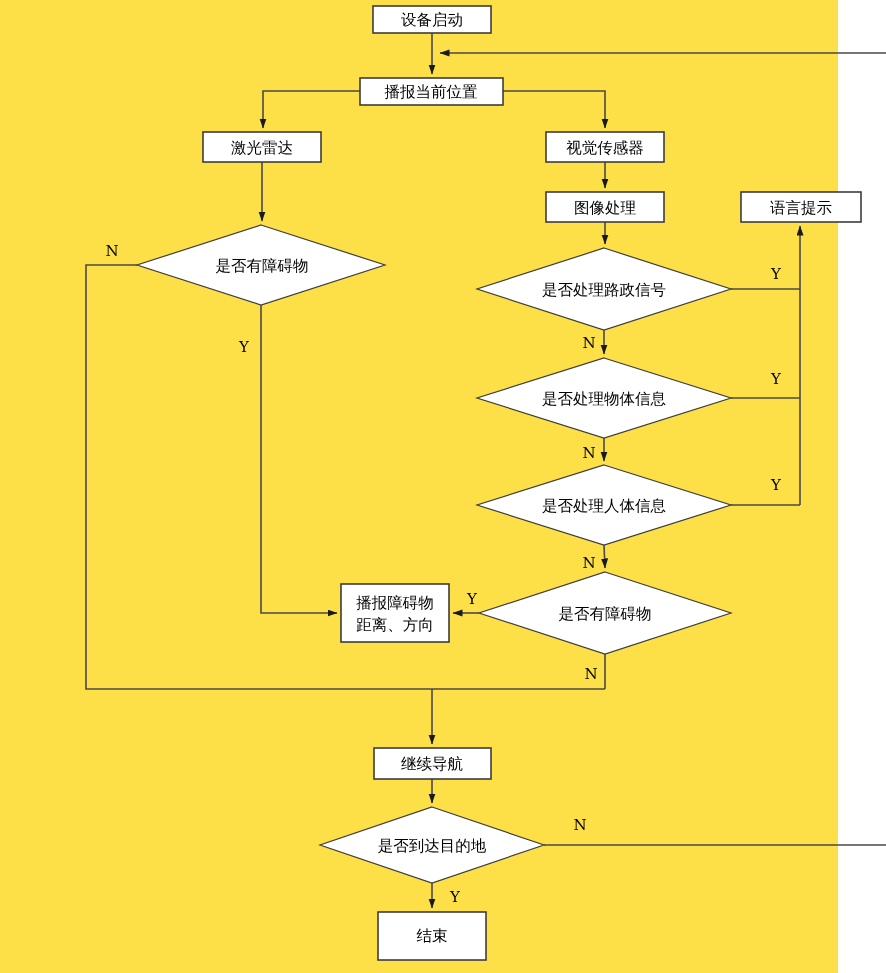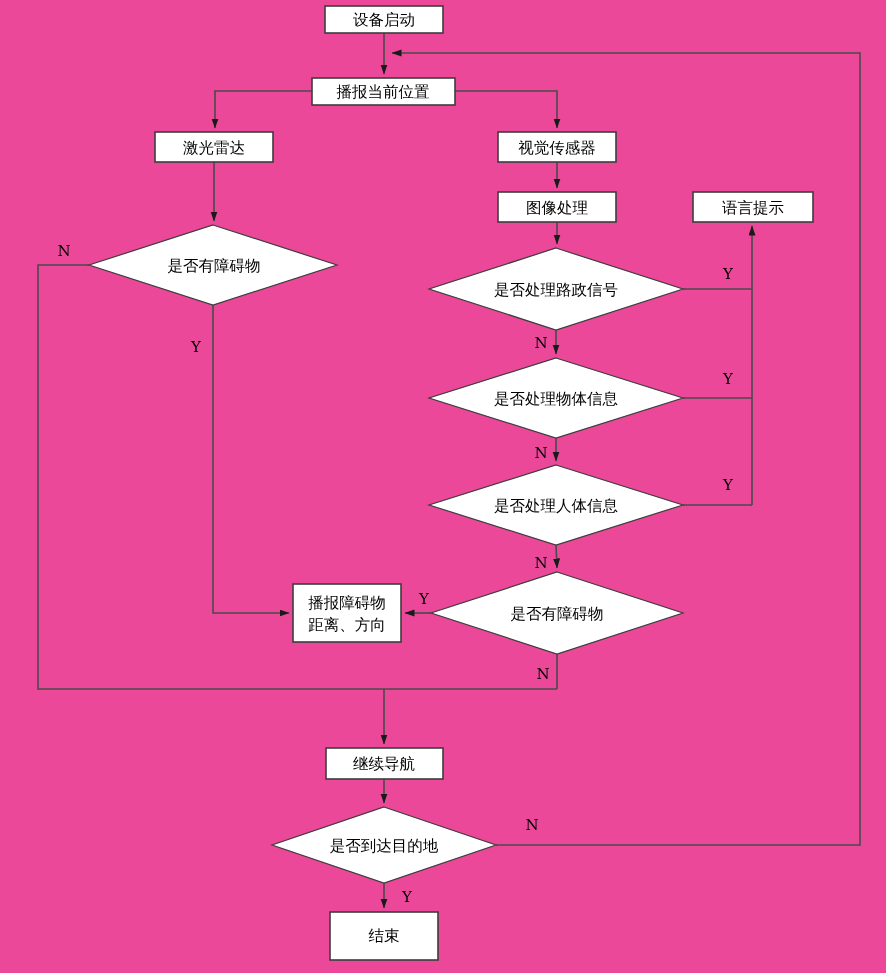--- a/index.html
+++ b/index.html
@@ -2,24 +2,25 @@
 <html><head>
 <meta charset="utf-8">
 <style>
   html, body {
     margin: 0;
     padding: 0;
     background: #ffffff;
   }
   .canvas {
     position: relative;
-    width: 886px;
+    width: 790px;
     height: 973px;
-    background: #ec4899;
+    background: #fde047;
     font-family: "DejaVu Serif", "Liberation Serif", serif;
+    padding-left: 48px;
   }
   svg { display: block; }
   .edge {
     fill: none;
     stroke: #4a4a4a;
     stroke-width: 1.6;
   }
   .node-shape {
     fill: #ffffff;
     stroke: #3d3d3d;

